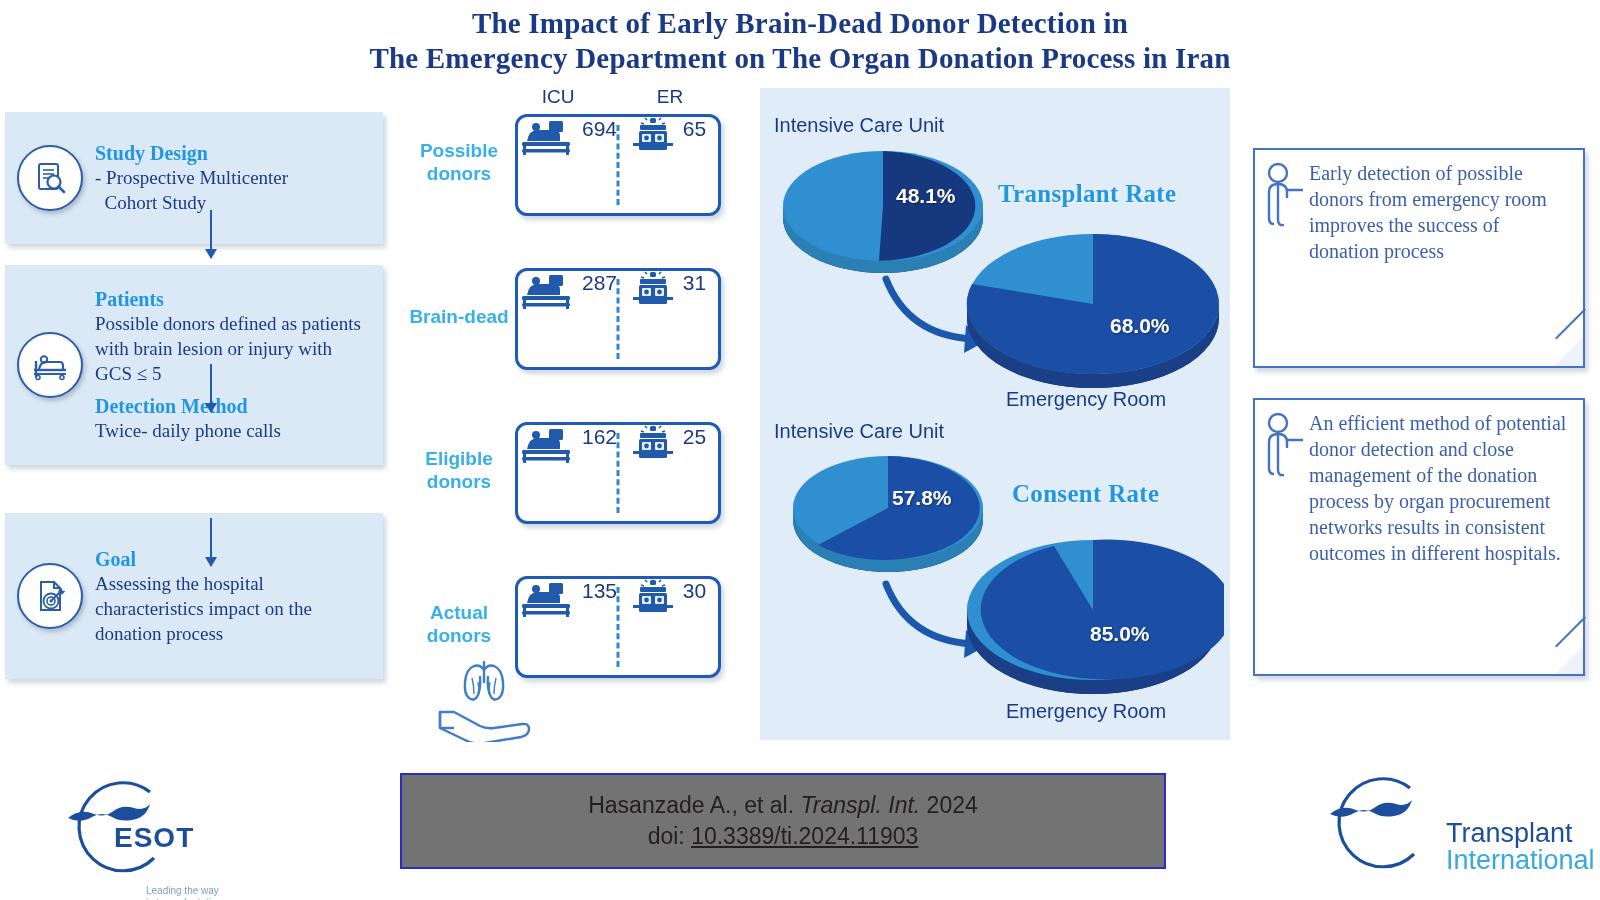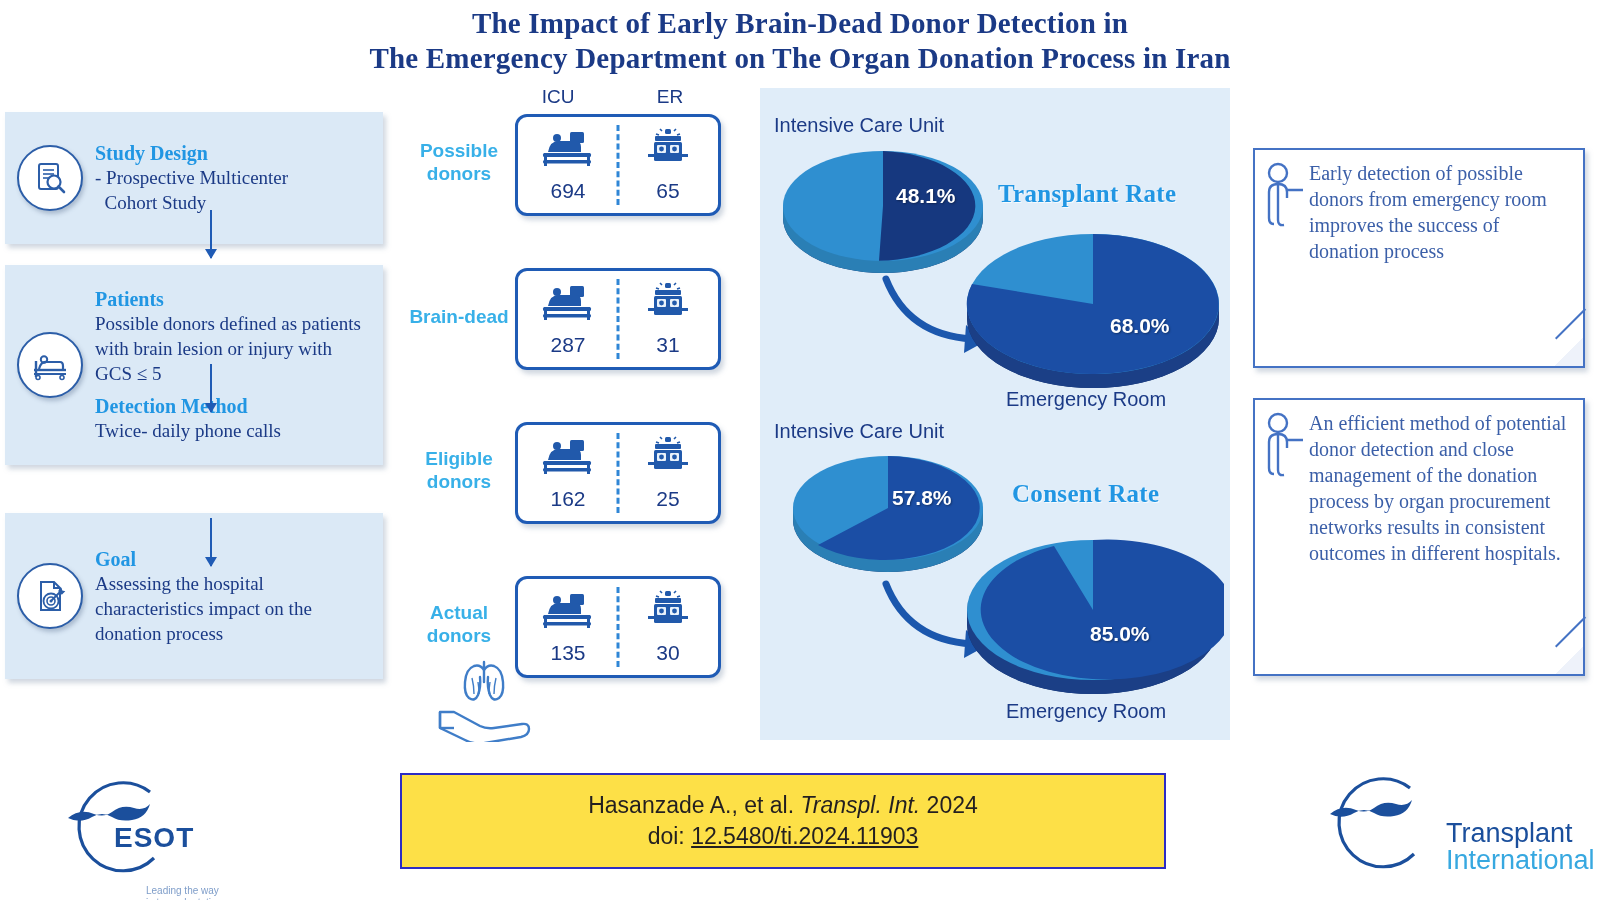--- a/index.html
+++ b/index.html
@@ -71,21 +71,21 @@
     font-family:"Liberation Sans", sans-serif;
   }
   .flowbox{
     position:absolute;left:110px;top:0;width:200px;height:96px;
     border:3px solid #1f5bb5;border-radius:12px;background:#fff;
     box-shadow:3px 4px 5px rgba(120,140,165,.35);
     display:flex;
   }
   .flowbox .half{
     flex:1 1 50%;
-    display:flex;flex-direction:column;align-items:center;justify-content:center;
+    display:flex;flex-direction:row;justify-content:center;
     gap:7px;
   }
   .flowbox .divider{
     position:absolute;left:50%;top:8px;bottom:8px;
     border-left:3px dashed #2f86d6;
     transform:translateX(-1.5px);
   }
   .flownum{
     font-family:"Liberation Sans", sans-serif;
     font-size:21px;color:#1b3a86;font-weight:normal;
@@ -148,21 +148,21 @@
     content:"";position:absolute;left:0;top:0;width:100%;height:100%;
     border-top:2px solid #4472c4;
     transform:rotate(-45deg);transform-origin:0 0;width:42px;
   }
   #note1{left:1253px;top:148px;width:332px;height:220px;}
   #note2{left:1253px;top:398px;width:332px;height:278px;}
 
   
   #citation{
     position:absolute;left:400px;top:773px;width:762px;height:92px;
-    border:2px solid #2c2cc4;background:#fde047;
+    border:2px solid #2c2cc4;background:#737373;
     display:flex;flex-direction:column;align-items:center;justify-content:center;
     gap:4px;
   }
   #citation .line{
     font-family:"Liberation Sans", sans-serif;
     font-size:23px;color:#231f20;
   }
   #citation .ital{font-style:italic;}
   #citation .doi u{text-decoration:underline;}
 
@@ -521,21 +521,21 @@
     <span class="fold"></span>
   </div>
 
   <div id="citation">
     <div class="line">
       <span>Hasanzade A., et al.</span>
       <span class="ital">Transpl. Int.</span>
       <span>2024</span>
     </div>
     <div class="line doi">
-      <span>doi: </span><u>12.5480/ti.2024.11903</u>
+      <span>doi: </span><u>10.3389/ti.2024.11903</u>
     </div>
   </div>
 
   <div id="logo-esot">
     <svg width="176" height="118" viewBox="0 0 176 118">
       <path d="M100 30 A44 44 0 1 0 104 96" fill="none" stroke="#1b4f9c" stroke-width="3.2"></path>
       <path d="M18 56 q12 -10 26 -4 q10 4 18 -2 q10 -8 22 -4 q10 3 16 -4 q-4 14 -18 16 q-12 2 -20 -3 q-10 -6 -20 0 q-12 7 -24 1 z" fill="#1b4f9c"></path>
     </svg>
     <div class="logo-txt-esot">ESOT</div>
     <div class="logo-sub-esot">

